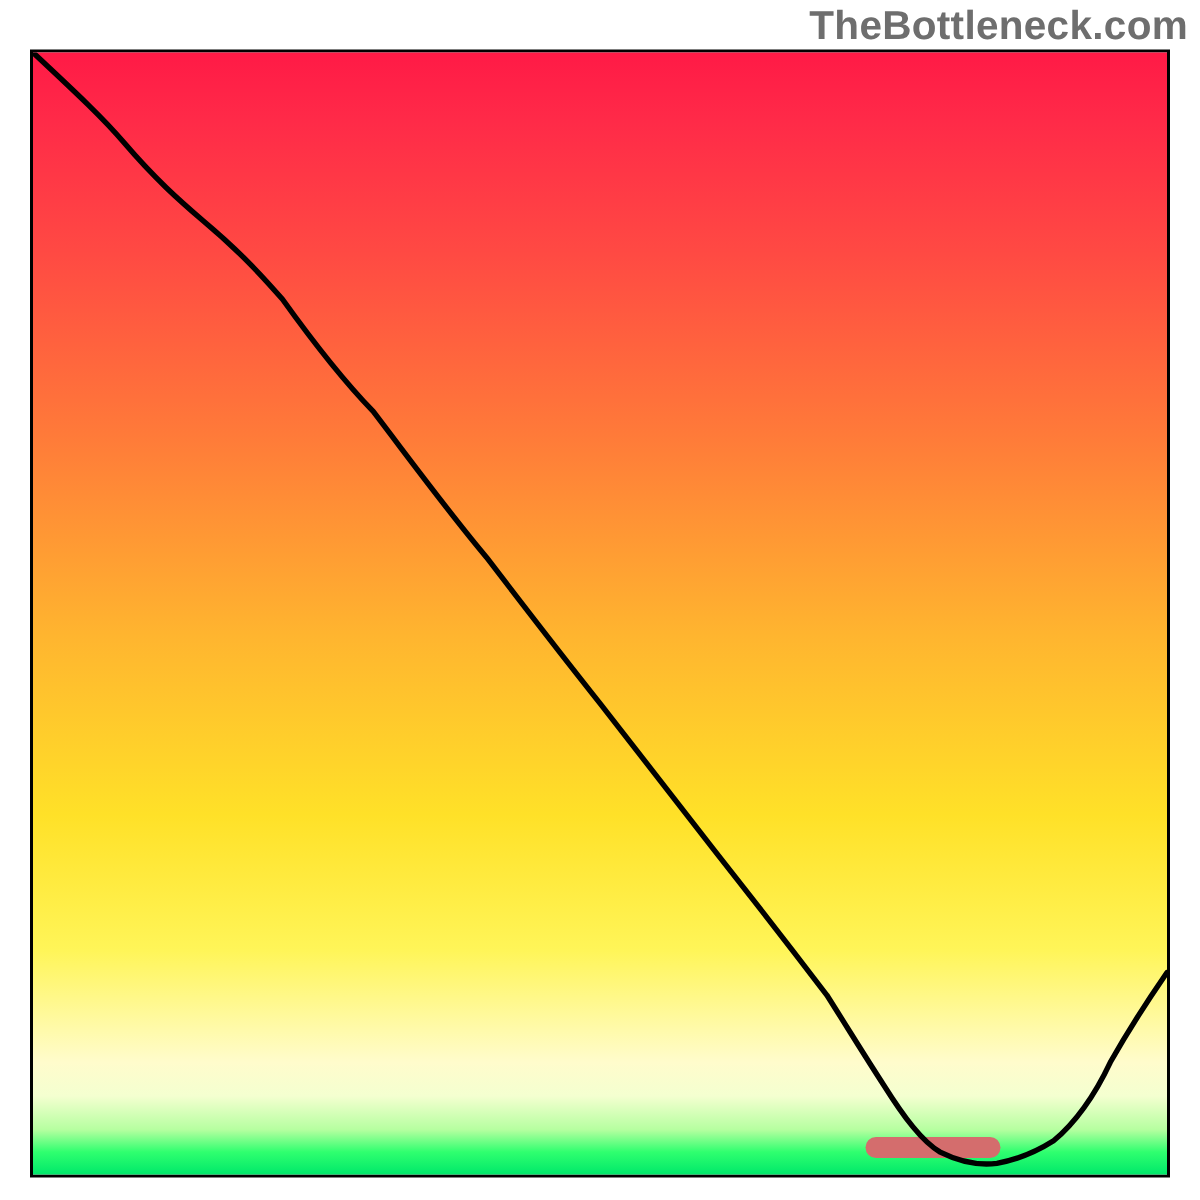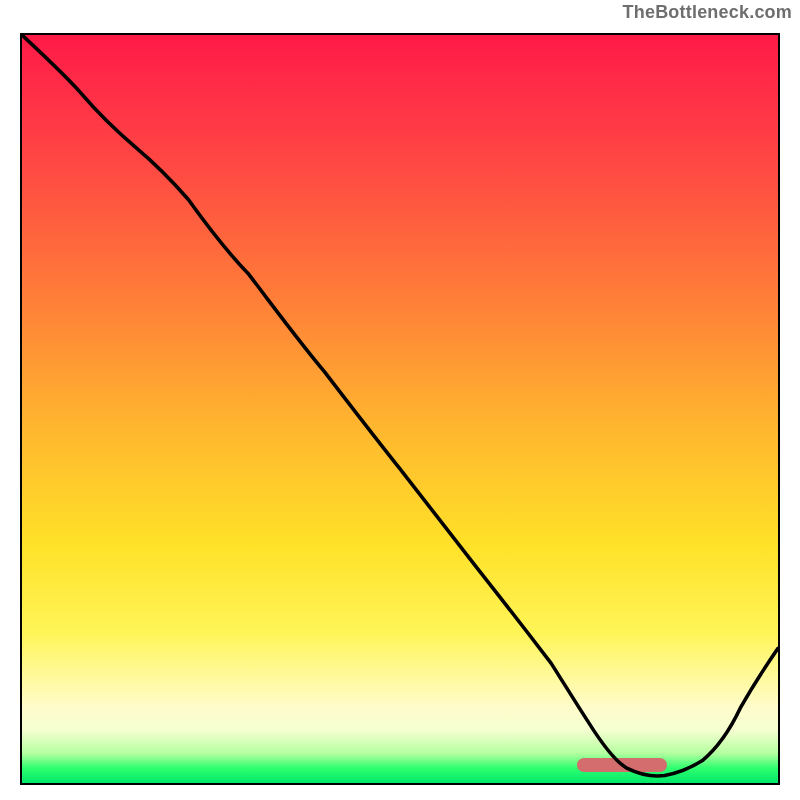--- a/index.html
+++ b/index.html
@@ -13,21 +13,21 @@
   }
   .wrap {
     position: relative;
     width: 800px;
     height: 800px;
   }
   .watermark {
     position: absolute;
     top: 2px;
     right: 8px;
-    font-size: 18px;
+    font-size: 27px;
     font-weight: 600;
     color: #6e6e6e;
     letter-spacing: 0.2px;
     user-select: none;
   }
   .plot {
     position: absolute;
     left: 20px;
     top: 33px;
     width: 760px;

